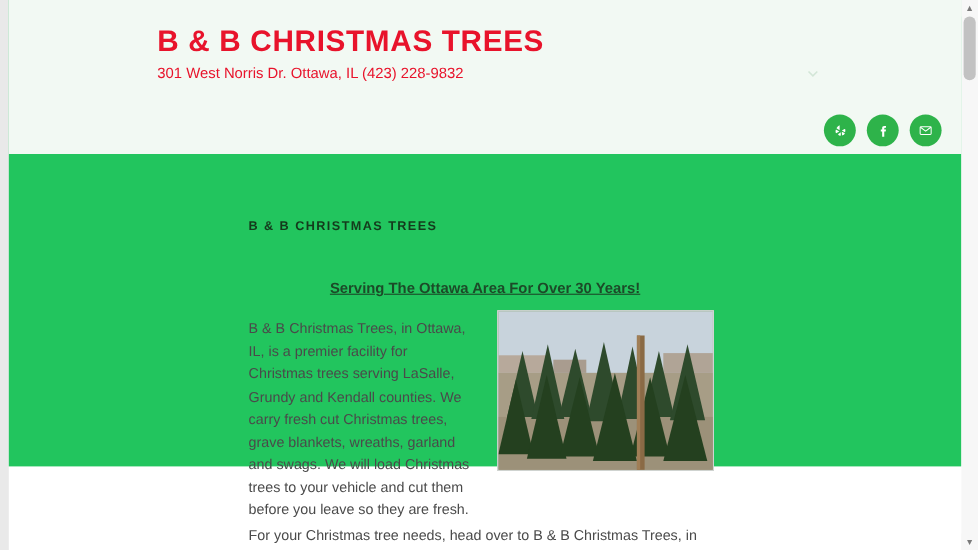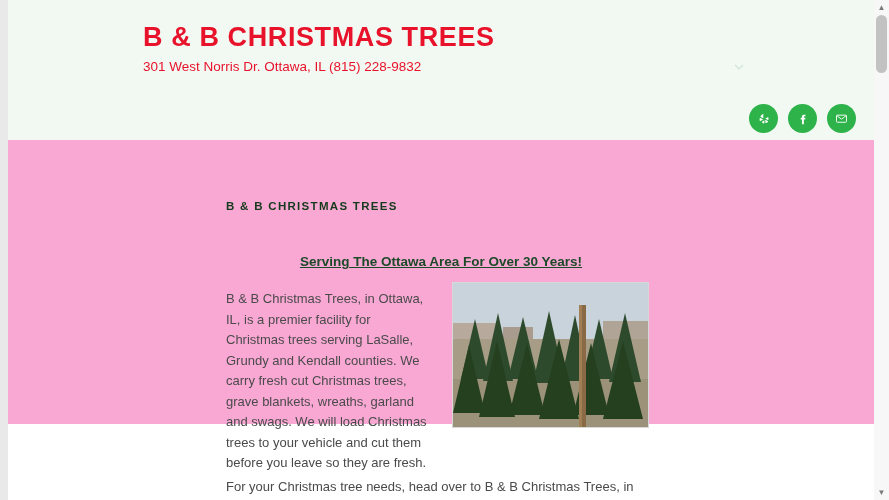--- a/index.html
+++ b/index.html
@@ -51,21 +51,21 @@
     background: #c2c2c2;
     border-radius: 6px;
   }
 
   
   .page-body {
     position: absolute;
     top: 0; left: 8px;
     width: 866px;
     height: 424px;
-    background: #f9a8d4;
+    background: #22c55e;
   }
 
   
   .site-header {
     position: relative;
     width: 866px;
     height: 140px;
     background: #f2f9f3;
   }
   .header-inner {
@@ -181,21 +181,21 @@
 
 <div id="page">
 
   <div class="gutter-left"></div>
 
   <div class="page-body">
 
     <div class="site-header">
       <div class="header-inner">
         <h1 class="site-title">B &amp; B CHRISTMAS TREES</h1>
-        <p class="site-subtitle">301 West Norris Dr. Ottawa, IL (815) 228-9832</p>
+        <p class="site-subtitle">301 West Norris Dr. Ottawa, IL (423) 228-9832</p>
       </div>
 
       <div class="header-caret">
         <svg width="10" height="10" viewBox="0 0 10 10" aria-hidden="true">
           <path d="M1 3 L5 7 L9 3" fill="none" stroke="#d3e6d7" stroke-width="1.4"></path>
         </svg>
       </div>
 
       <div class="social-row">
         <div class="social-btn" title="Yelp">

